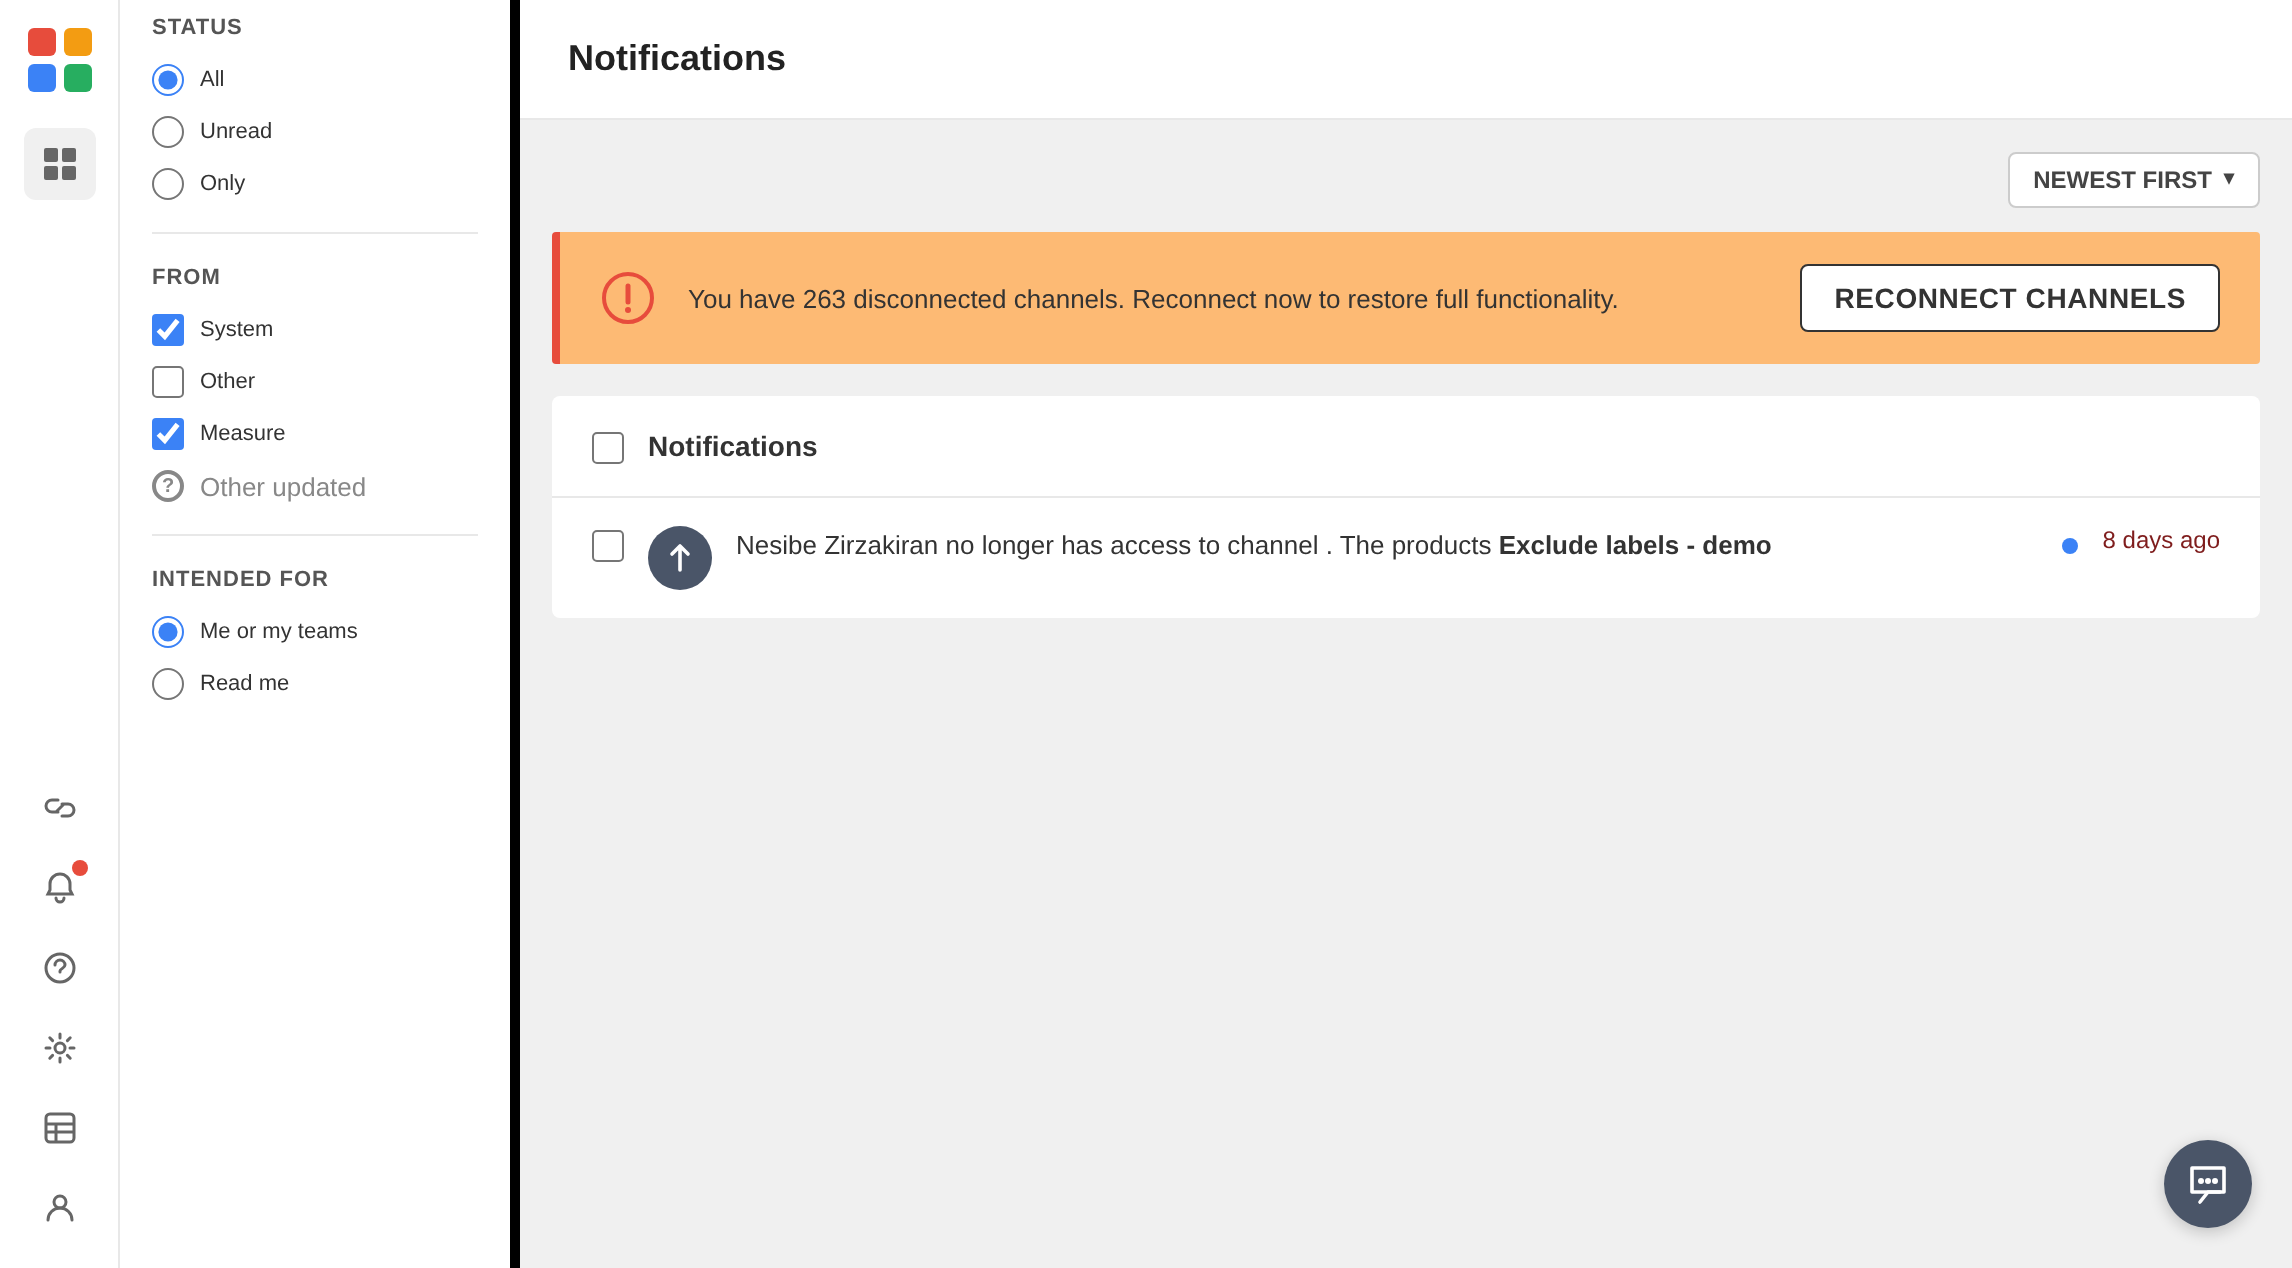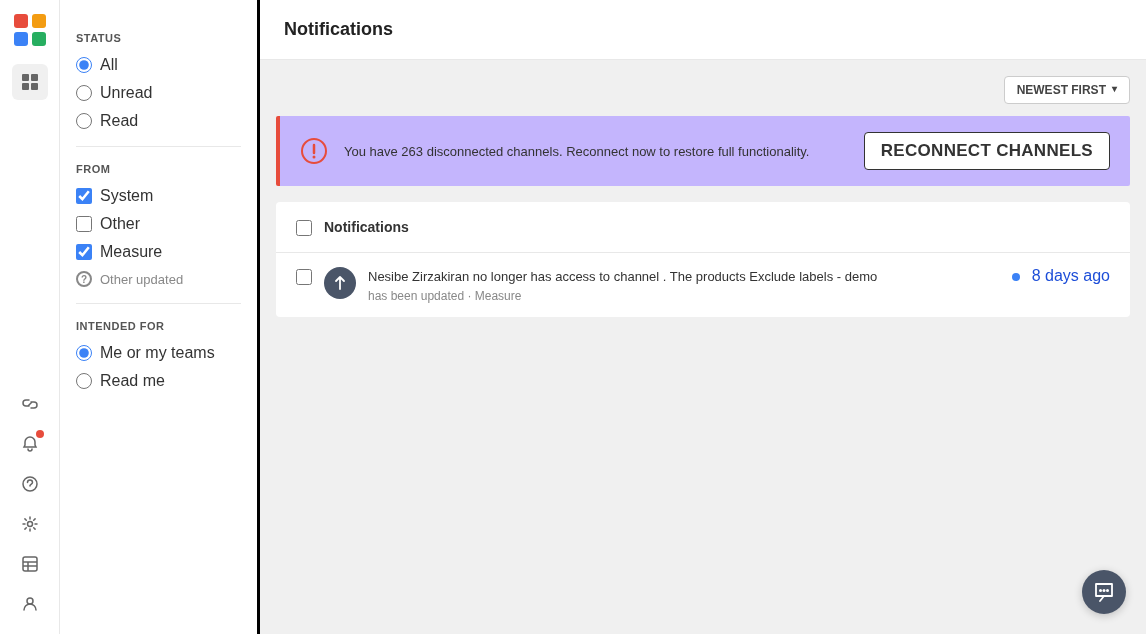--- a/index.html
+++ b/index.html
@@ -50,22 +50,22 @@
       display: flex;
       flex-direction: column;
       align-items: center;
       gap: 4px;
     }
 
     
     .sidebar {
       width: 200px;
       background: #fff;
-      border-right: 3px solid #000000;
-      padding: 28px 16px;
+      border-right: 5px solid #000000;
+      padding: 4px 16px;
       overflow-y: auto;
     }
     .sidebar-section-title {
       font-size: 11px;
       font-weight: 700;
       color: #555;
       letter-spacing: 0.5px;
       margin-bottom: 12px;
       margin-top: 4px;
     }
@@ -76,21 +76,21 @@
       margin-bottom: 10px;
       cursor: pointer;
     }
     .radio-option input[type=radio], .checkbox-option input[type=checkbox] {
       width: 16px;
       height: 16px;
       cursor: pointer;
       accent-color: #3b82f6;
     }
     .radio-option label, .checkbox-option label {
-      font-size: 16px;
+      font-size: 11px;
       color: #333;
       cursor: pointer;
     }
     .sidebar-divider {
       border: none;
       border-top: 1px solid #e8e8e8;
       margin: 16px 0;
     }
     .other-products {
       display: flex;
@@ -154,21 +154,21 @@
       border-radius: 4px;
       cursor: pointer;
       display: flex;
       align-items: flex-start;
       gap: 6px;
     }
     .sort-button .chevron { font-size: 10px; }
 
     
     .alert-banner {
-      background: #c4b5fd;
+      background: #fdba74;
       border-left: 4px solid #e74c3c;
       padding: 16px 20px;
       display: flex;
       align-items: center;
       gap: 16px;
       margin-bottom: 16px;
       border-radius: 2px;
     }
     .alert-icon {
       width: 28px;
@@ -177,21 +177,21 @@
     }
     .alert-text {
       flex: 1;
       font-size: 13px;
       color: #333;
     }
     .reconnect-btn {
       background: #fff;
       border: 1.5px solid #333;
       padding: 8px 16px;
-      font-size: 17px;
+      font-size: 14px;
       font-weight: 700;
       color: #333;
       border-radius: 4px;
       cursor: pointer;
       white-space: nowrap;
       letter-spacing: 0.3px;
     }
 
     
     .notifications-card {
@@ -240,37 +240,37 @@
       font-size: 13px;
     }
     .notification-body {
       flex: 1;
     }
     .notification-main-text {
       font-size: 13px;
       color: #333;
       line-height: 1.5;
     }
-    .notification-main-text strong { font-weight: 400; }
+    .notification-main-text strong { font-weight: 700; }
     .notification-sub-text {
       font-size: 12px;
       color: #888;
       margin-top: 2px;
     }
     .notification-dot {
       width: 8px;
       height: 8px;
       background: #3b82f6;
       border-radius: 50%;
       flex-shrink: 0;
       margin-top: 6px;
     }
     .notification-time {
-      font-size: 16px;
-      color: #1d4ed8;
+      font-size: 12px;
+      color: #7f1d1d;
       white-space: nowrap;
       text-align: right;
     }
 
     
     .chat-bubble {
       position: fixed;
       bottom: 20px;
       right: 20px;
       width: 44px;
@@ -359,21 +359,21 @@
   <div class="radio-option">
     <input type="radio" name="status" id="all" checked="" style="">
     <label for="all">All</label>
   </div>
   <div class="radio-option">
     <input type="radio" name="status" id="unread" style="">
     <label for="unread">Unread</label>
   </div>
   <div class="radio-option">
     <input type="radio" name="status" id="read" style="">
-    <label for="read">Read</label>
+    <label for="read">Only</label>
   </div>
 
   <hr class="sidebar-divider">
 
   <div class="sidebar-section-title">FROM</div>
 
   <div class="checkbox-option">
     <input type="checkbox" id="system" checked="" style="">
     <label for="system">System</label>
   </div>
@@ -439,23 +439,20 @@
         <input type="checkbox" class="notification-checkbox" style="">
         <div class="notification-avatar">
           <svg width="18" height="18" viewBox="0 0 18 18" fill="none">
             <path d="M9 3v12M5 7l4-4 4 4" stroke="#fff" stroke-width="1.8" stroke-linecap="round" stroke-linejoin="round"></path>
           </svg>
         </div>
         <div class="notification-body">
           <div class="notification-main-text">
             <span>Nesibe Zirzakiran no longer has access to channel</span><span> . The products </span><strong>Exclude labels - demo</strong>
           </div>
-          <div class="notification-sub-text">
-            has been updated · <span>Measure</span>
-          </div>
         </div>
         <div class="notification-dot"></div>
         <div class="notification-time">8 days ago</div>
       </div>
     </div>
   </div>
 </div>
 
 <div class="chat-bubble">
   <svg width="22" height="22" viewBox="0 0 22 22" fill="none">

